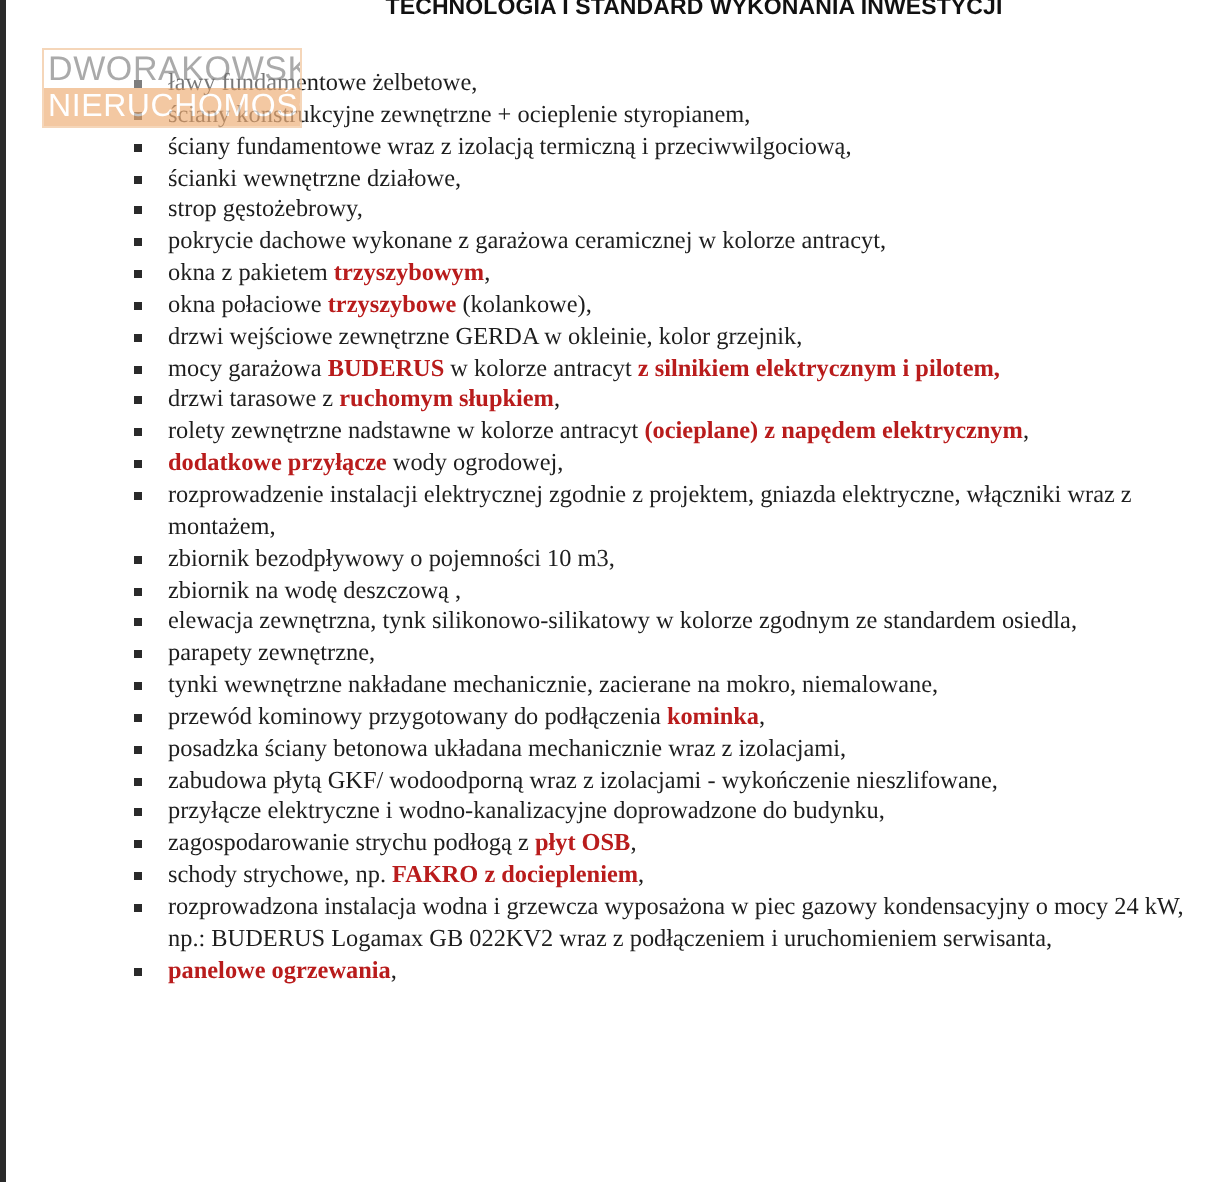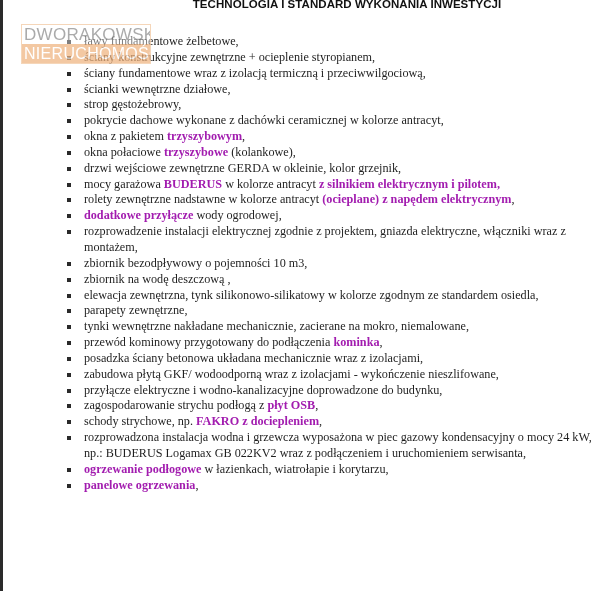--- a/index.html
+++ b/index.html
@@ -65,21 +65,21 @@
     .spec-item .bullet {
       position: absolute;
       left: 64px;
       top: 6px;
       width: 4px;
       height: 4px;
       background: #2a2a2a;
     }
     .spec-item .text b {
       font-weight: bold;
-      color: #a21caf;
+      color: #b91c1c;
     }
     .logo {
       position: absolute;
       left: 18px;
       top: 24px;
       width: 130px;
       opacity: 0.72;
       pointer-events: auto;
     }
     .logo-top {
@@ -116,41 +116,42 @@
 
 <div class="page">
   <div class="doc-title">TECHNOLOGIA I STANDARD WYKONANIA INWESTYCJI</div>
 
   <ul class="spec-list" id="spec-list">
       <li class="spec-item"><span class="bullet"></span><span class="text"><span>ławy fundamentowe żelbetowe,</span></span></li>
       <li class="spec-item"><span class="bullet"></span><span class="text"><span>ściany konstrukcyjne zewnętrzne + ocieplenie styropianem,</span></span></li>
       <li class="spec-item"><span class="bullet"></span><span class="text"><span>ściany fundamentowe wraz z izolacją termiczną i przeciwwilgociową,</span></span></li>
       <li class="spec-item"><span class="bullet"></span><span class="text"><span>ścianki wewnętrzne działowe,</span></span></li>
       <li class="spec-item"><span class="bullet"></span><span class="text"><span>strop gęstożebrowy,</span></span></li>
-      <li class="spec-item"><span class="bullet"></span><span class="text"><span>pokrycie dachowe wykonane z dachówki ceramicznej w kolorze antracyt,</span></span></li>
+      <li class="spec-item"><span class="bullet"></span><span class="text"><span>pokrycie dachowe wykonane z garażowa ceramicznej w kolorze antracyt,</span></span></li>
       <li class="spec-item"><span class="bullet"></span><span class="text"><span>okna z pakietem </span><b>trzyszybowym</b><span>,</span></span></li>
       <li class="spec-item"><span class="bullet"></span><span class="text"><span>okna połaciowe </span><b>trzyszybowe</b><span> (kolankowe),</span></span></li>
       <li class="spec-item"><span class="bullet"></span><span class="text"><span>drzwi wejściowe zewnętrzne GERDA w okleinie, kolor grzejnik,</span></span></li>
       <li class="spec-item"><span class="bullet"></span><span class="text"><span>mocy garażowa </span><b>BUDERUS</b><span> w kolorze antracyt </span><b>z silnikiem elektrycznym i pilotem,</b></span></li>
+      <li class="spec-item"><span class="bullet"></span><span class="text"><span>drzwi tarasowe z </span><b>ruchomym słupkiem</b><span>,</span></span></li>
       <li class="spec-item"><span class="bullet"></span><span class="text"><span>rolety zewnętrzne nadstawne w kolorze antracyt </span><b>(ocieplane) z napędem elektrycznym</b><span>,</span></span></li>
       <li class="spec-item"><span class="bullet"></span><span class="text"><b>dodatkowe przyłącze</b><span> wody ogrodowej,</span></span></li>
       <li class="spec-item"><span class="bullet"></span><span class="text"><span>rozprowadzenie instalacji elektrycznej zgodnie z projektem, gniazda elektryczne, włączniki wraz z montażem,</span></span></li>
       <li class="spec-item"><span class="bullet"></span><span class="text"><span>zbiornik bezodpływowy o pojemności 10 m3,</span></span></li>
       <li class="spec-item"><span class="bullet"></span><span class="text"><span>zbiornik na wodę deszczową ,</span></span></li>
       <li class="spec-item"><span class="bullet"></span><span class="text"><span>elewacja zewnętrzna, tynk silikonowo-silikatowy w kolorze zgodnym ze standardem osiedla,</span></span></li>
       <li class="spec-item"><span class="bullet"></span><span class="text"><span>parapety zewnętrzne,</span></span></li>
       <li class="spec-item"><span class="bullet"></span><span class="text"><span>tynki wewnętrzne nakładane mechanicznie, zacierane na mokro, niemalowane,</span></span></li>
       <li class="spec-item"><span class="bullet"></span><span class="text"><span>przewód kominowy przygotowany do podłączenia </span><b>kominka</b><span>,</span></span></li>
       <li class="spec-item"><span class="bullet"></span><span class="text"><span>posadzka ściany betonowa układana mechanicznie wraz z izolacjami,</span></span></li>
       <li class="spec-item"><span class="bullet"></span><span class="text"><span>zabudowa płytą GKF/ wodoodporną wraz z izolacjami - wykończenie nieszlifowane,</span></span></li>
       <li class="spec-item"><span class="bullet"></span><span class="text"><span>przyłącze elektryczne i wodno-kanalizacyjne doprowadzone do budynku,</span></span></li>
       <li class="spec-item"><span class="bullet"></span><span class="text"><span>zagospodarowanie strychu podłogą z </span><b>płyt OSB</b><span>,</span></span></li>
       <li class="spec-item"><span class="bullet"></span><span class="text"><span>schody strychowe, np. </span><b>FAKRO z dociepleniem</b><span>,</span></span></li>
       <li class="spec-item"><span class="bullet"></span><span class="text"><span>rozprowadzona instalacja wodna i grzewcza wyposażona w piec gazowy kondensacyjny o mocy 24 kW, np.: BUDERUS Logamax GB 022KV2 wraz z podłączeniem i uruchomieniem serwisanta,</span></span></li>
-      <li class="spec-item"><span class="bullet"></span><span class="text"><b>ogrzewanie podłogowe</b><span> w łazienkach, wiatrołapie i korytarzu,</span></span></li>
+      <li class="spec-item"><span class="bullet"></span></li>
       <li class="spec-item"><span class="bullet"></span><span class="text"><b>panelowe ogrzewania</b><span>,</span></span></li>
     </ul>
 
   <div class="logo">
     <div class="logo-top">DWORAKOWSKI</div>
     <div class="logo-bottom">NIERUCHOMOŚCI</div>
   </div>
 </div>
 
 </body></html>

